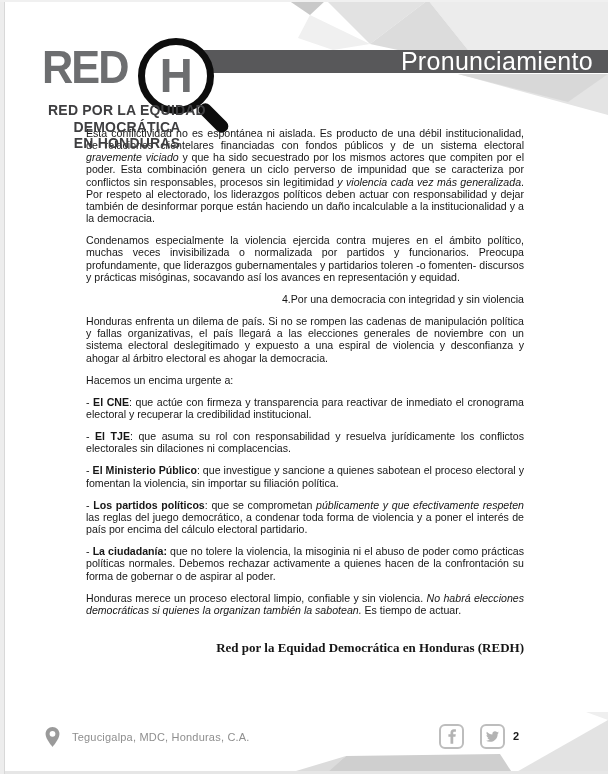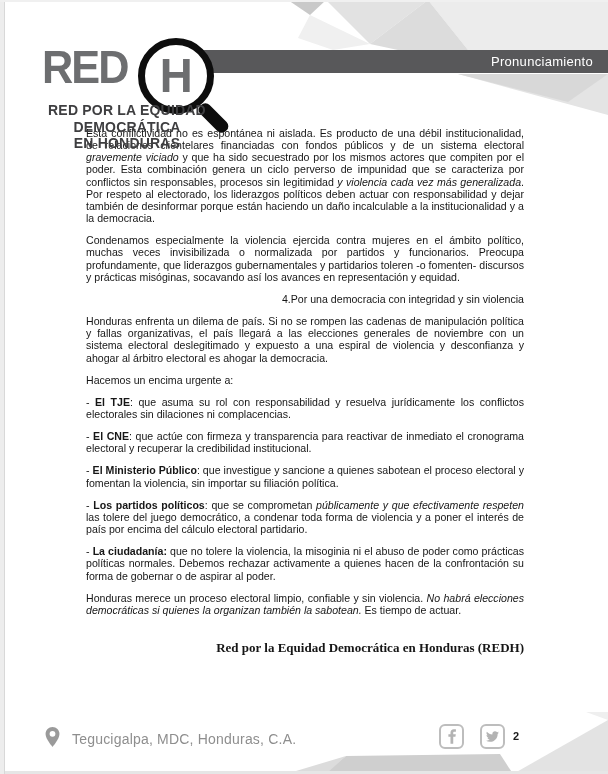--- a/index.html
+++ b/index.html
@@ -12,21 +12,21 @@
   .edge-top{position:absolute;left:0;top:0;right:0;height:2px;background:#f0f0f0;z-index:6;}
   .edge-bottom{position:absolute;left:0;bottom:0;right:0;height:3px;background:#e6e6e6;z-index:5;}
 
   
   .deco-top{position:absolute;top:0;right:0;width:330;height:150;z-index:1;}
   .deco-bottom{position:absolute;bottom:0;right:0;width:340;height:62;z-index:1;}
 
   
   .banner{position:absolute;left:150px;top:50px;right:0;height:23px;background:#58585a;z-index:2;
           display:flex;align-items:center;justify-content:flex-end;padding-right:15px;}
-  .banner span{color:#ffffff;font-size:13px;letter-spacing:.3px;line-height:1;}
+  .banner span{color:#ffffff;font-size:25px;letter-spacing:.3px;line-height:1;}
   .logo-red{position:absolute;left:42px;top:44px;font-size:46px;font-weight:700;color:#6d6e70;
             letter-spacing:-2px;z-index:3;line-height:1;transform:scaleX(.94);transform-origin:left;}
   .glass{position:absolute;left:138px;top:38px;width:62px;height:62px;border:7px solid #0d0d0d;
          border-radius:50%;background:#ffffff;z-index:3;display:flex;align-items:center;
          justify-content:center;}
   .glass .h{font-size:48px;font-weight:700;color:#6d6e70;line-height:1;transform:scaleX(.95);}
   .glass-handle{position:absolute;left:207px;top:100px;width:13px;height:36px;background:#0d0d0d;
                 border-radius:6px;transform:rotate(-45deg);z-index:3;}
   .logo-sub{position:absolute;left:34px;top:102px;width:186px;text-align:center;z-index:3;
             color:#3e3e40;font-size:14px;line-height:1.18;letter-spacing:.2px;font-weight:bold;}
@@ -39,21 +39,21 @@
   .bd{font-weight:700;}
   .hnum{display:inline-block;width:44px;}
   .heading{text-align:right;}
   .signature{font-weight:700;margin-top:26px !important;font-size:13px;text-align:right;font-family:Liberation Serif, serif;}
   .dateline{text-align:left;}
   .callout{text-align:left;}
 
   
   .footer{position:absolute;left:0;right:0;bottom:18px;height:32px;z-index:3;}
   .pin{position:absolute;left:44px;top:2px;width:17px;height:22px;}
-  .loc-text{position:absolute;left:72px;top:7px;font-size:14px;color:#8e8e8e;letter-spacing:.2px;}
+  .loc-text{position:absolute;left:72px;top:7px;font-size:11px;color:#8e8e8e;letter-spacing:.2px;}
   .social{position:absolute;top:0;width:21px;height:21px;border:2px solid #bdbdbd;border-radius:6px;
           display:flex;align-items:center;justify-content:center;background:transparent;}
   .social.fb{left:439px;}
   .social.tw{left:480px;}
   .pagenum{position:absolute;left:513px;top:6px;font-size:11px;font-weight:600;color:#1a1a1a;}
 </style>
 </head>
 <body>
 
 <div class="page">
@@ -97,27 +97,27 @@
     <p><span>Esta conflictividad no es espontánea ni aislada. Es producto de una débil institucionalidad, de relaciones clientelares financiadas con fondos públicos y de un sistema electoral </span><span class="it">gravemente viciado</span><span> y que ha sido secuestrado por los mismos actores que compiten por el poder. Esta combinación genera un ciclo perverso de impunidad que se caracteriza por conflictos sin responsables, procesos sin legitimidad </span><span class="it">y violencia cada vez más generalizada</span><span>. Por respeto al electorado, los liderazgos políticos deben actuar con responsabilidad y dejar también de desinformar porque están haciendo un daño incalculable a la institucionalidad y a la democracia.</span></p>
 
     <p>Condenamos especialmente la violencia ejercida contra mujeres en el ámbito político, muchas veces invisibilizada o normalizada por partidos y funcionarios. Preocupa profundamente, que liderazgos gubernamentales y partidarios toleren -o fomenten- discursos y prácticas misóginas, socavando así los avances en representación y equidad.</p>
 
     <p class="heading"><span class="hnum">4.</span><span>Por una democracia con integridad y sin violencia</span></p>
 
     <p>Honduras enfrenta un dilema de país. Si no se rompen las cadenas de manipulación política y fallas organizativas, el país llegará a las elecciones generales de noviembre con un sistema electoral deslegitimado y expuesto a una espiral de violencia y desconfianza y ahogar al árbitro electoral es ahogar la democracia.</p>
 
     <p class="callout">Hacemos un encima urgente a:</p>
 
+    <p><span>- </span><span class="bd">El CNE</span><span>: que actúe con firmeza y transparencia para reactivar de inmediato el cronograma electoral y recuperar la credibilidad institucional.</span></p>
+
     <p><span>- </span><span class="bd">El TJE</span><span>: que asuma su rol con responsabilidad y resuelva jurídicamente los conflictos electorales sin dilaciones ni complacencias.</span></p>
-
-    <p><span>- </span><span class="bd">El CNE</span><span>: que actúe con firmeza y transparencia para reactivar de inmediato el cronograma electoral y recuperar la credibilidad institucional.</span></p>
 
     <p><span>- </span><span class="bd">El Ministerio Público</span><span>: que investigue y sancione a quienes sabotean el proceso electoral y fomentan la violencia, sin importar su filiación política.</span></p>
 
-    <p><span>- </span><span class="bd">Los partidos políticos</span><span>: que se comprometan </span><span class="it">públicamente y que efectivamente respeten</span><span> las tolere del juego democrático, a condenar toda forma de violencia y a poner el interés de país por encima del cálculo electoral partidario.</span></p>
+    <p><span>- </span><span class="bd">Los partidos políticos</span><span>: que se comprometan </span><span class="it">públicamente y que efectivamente respeten</span><span> las reglas del juego democrático, a condenar toda forma de violencia y a poner el interés de país por encima del cálculo electoral partidario.</span></p>
 
     <p><span>- </span><span class="bd">La ciudadanía:</span><span> que no tolere la violencia, la misoginia ni el abuso de poder como prácticas políticas normales. Debemos rechazar activamente a quienes hacen de la confrontación su forma de gobernar o de aspirar al poder.</span></p>
 
     <p><span>Honduras merece un proceso electoral limpio, confiable y sin violencia. </span><span class="it">No habrá elecciones democráticas si quienes la organizan también la sabotean.</span><span> Es tiempo de actuar.</span></p>
 
 
     <p class="signature">Red por la Equidad Democrática en Honduras (REDH)</p>
 
   </div>
 

